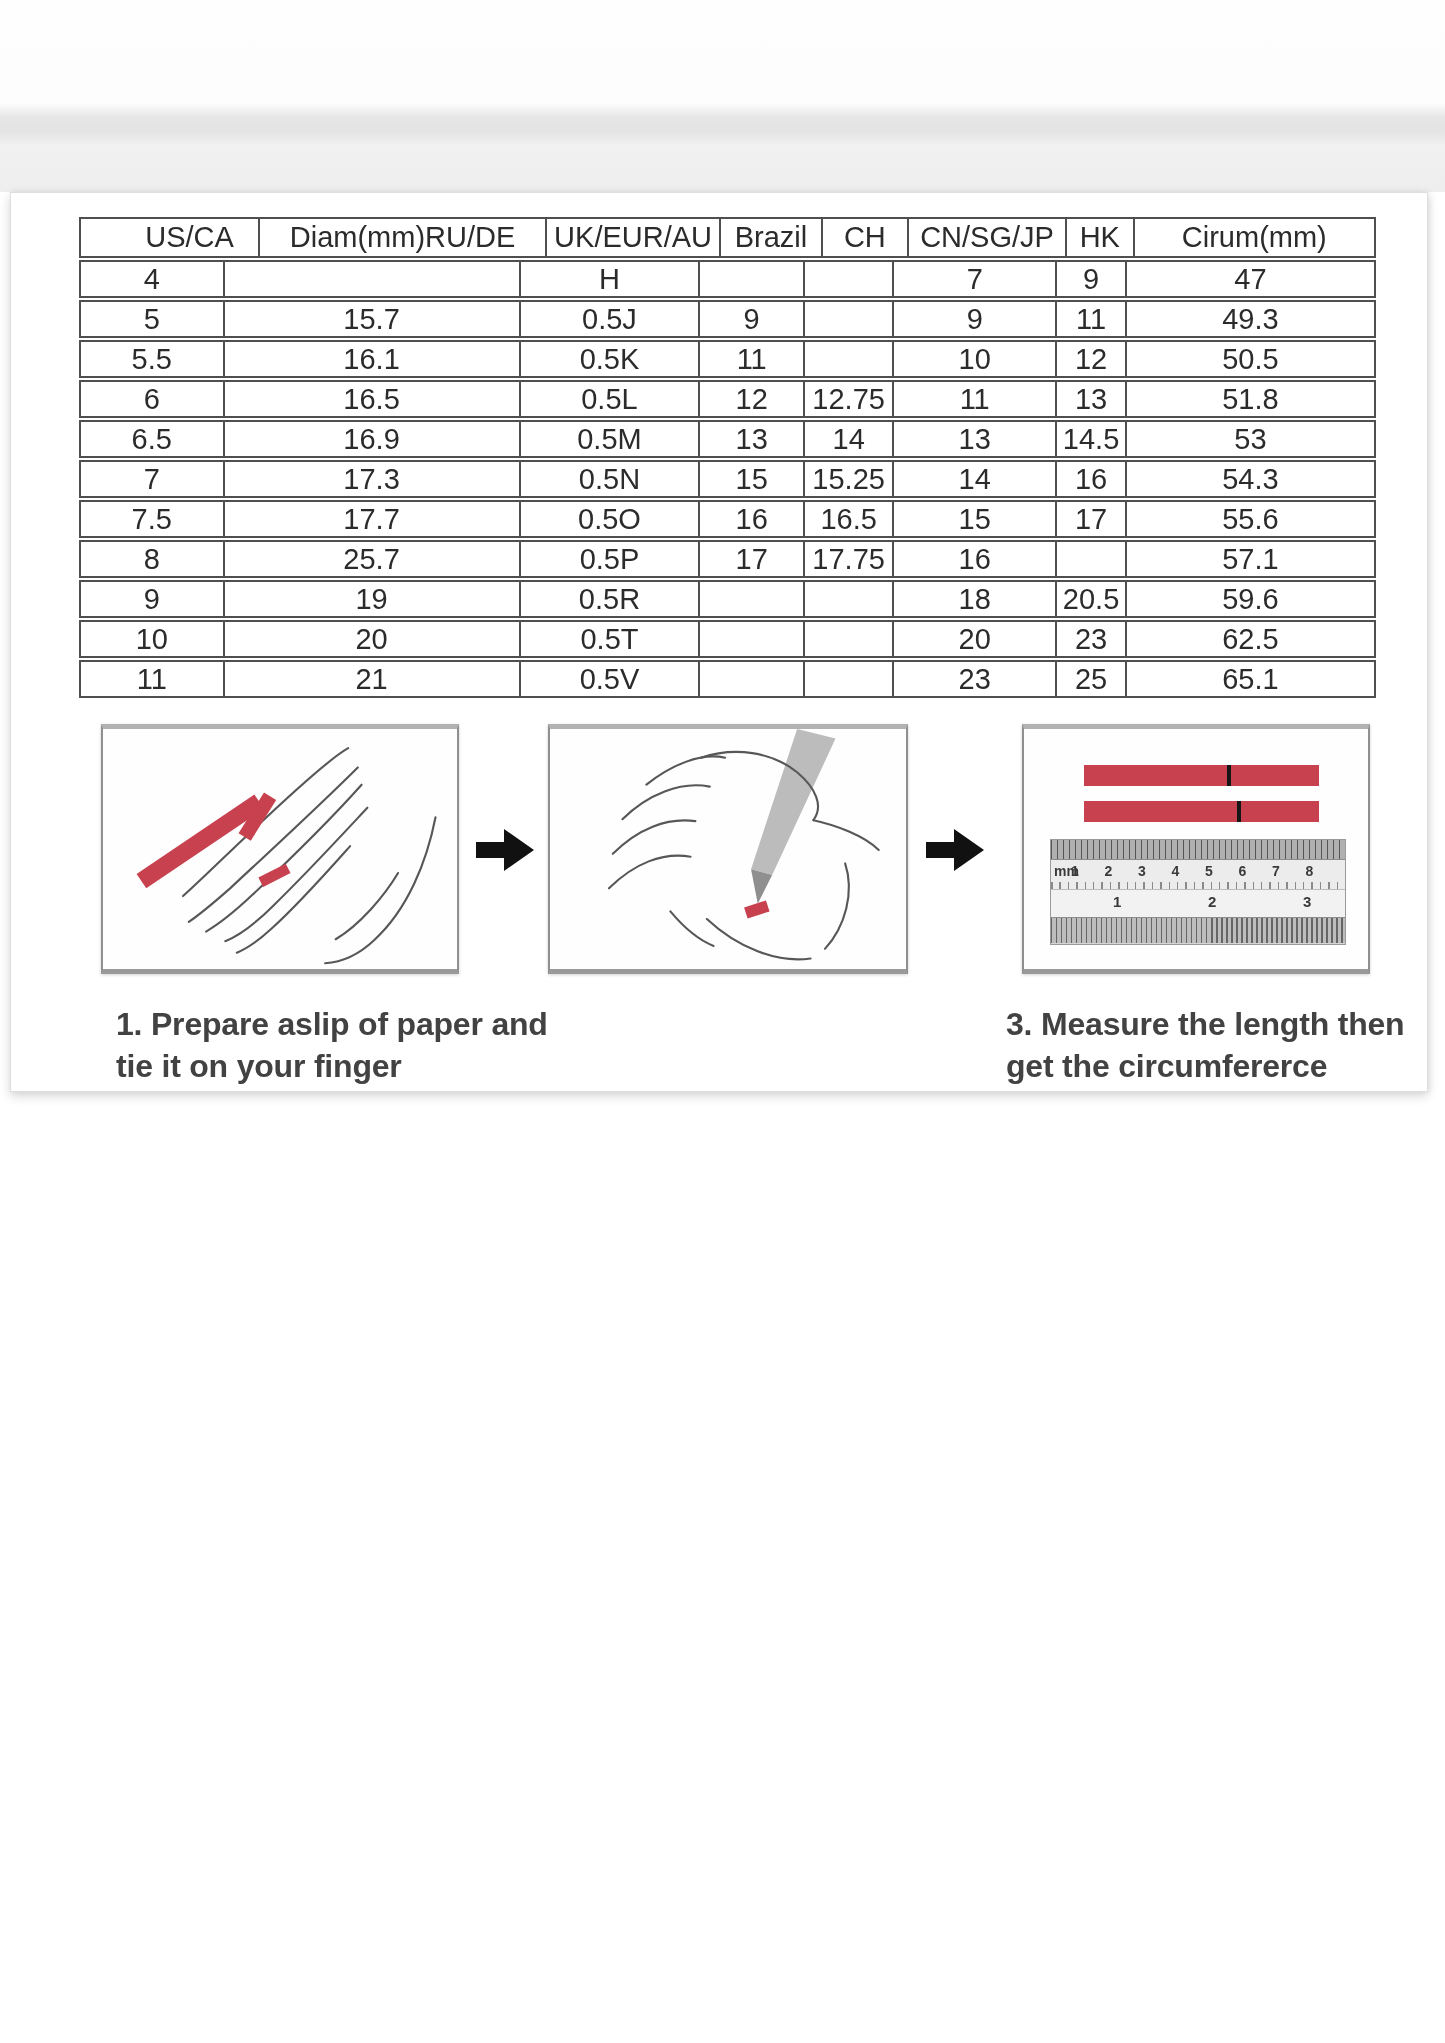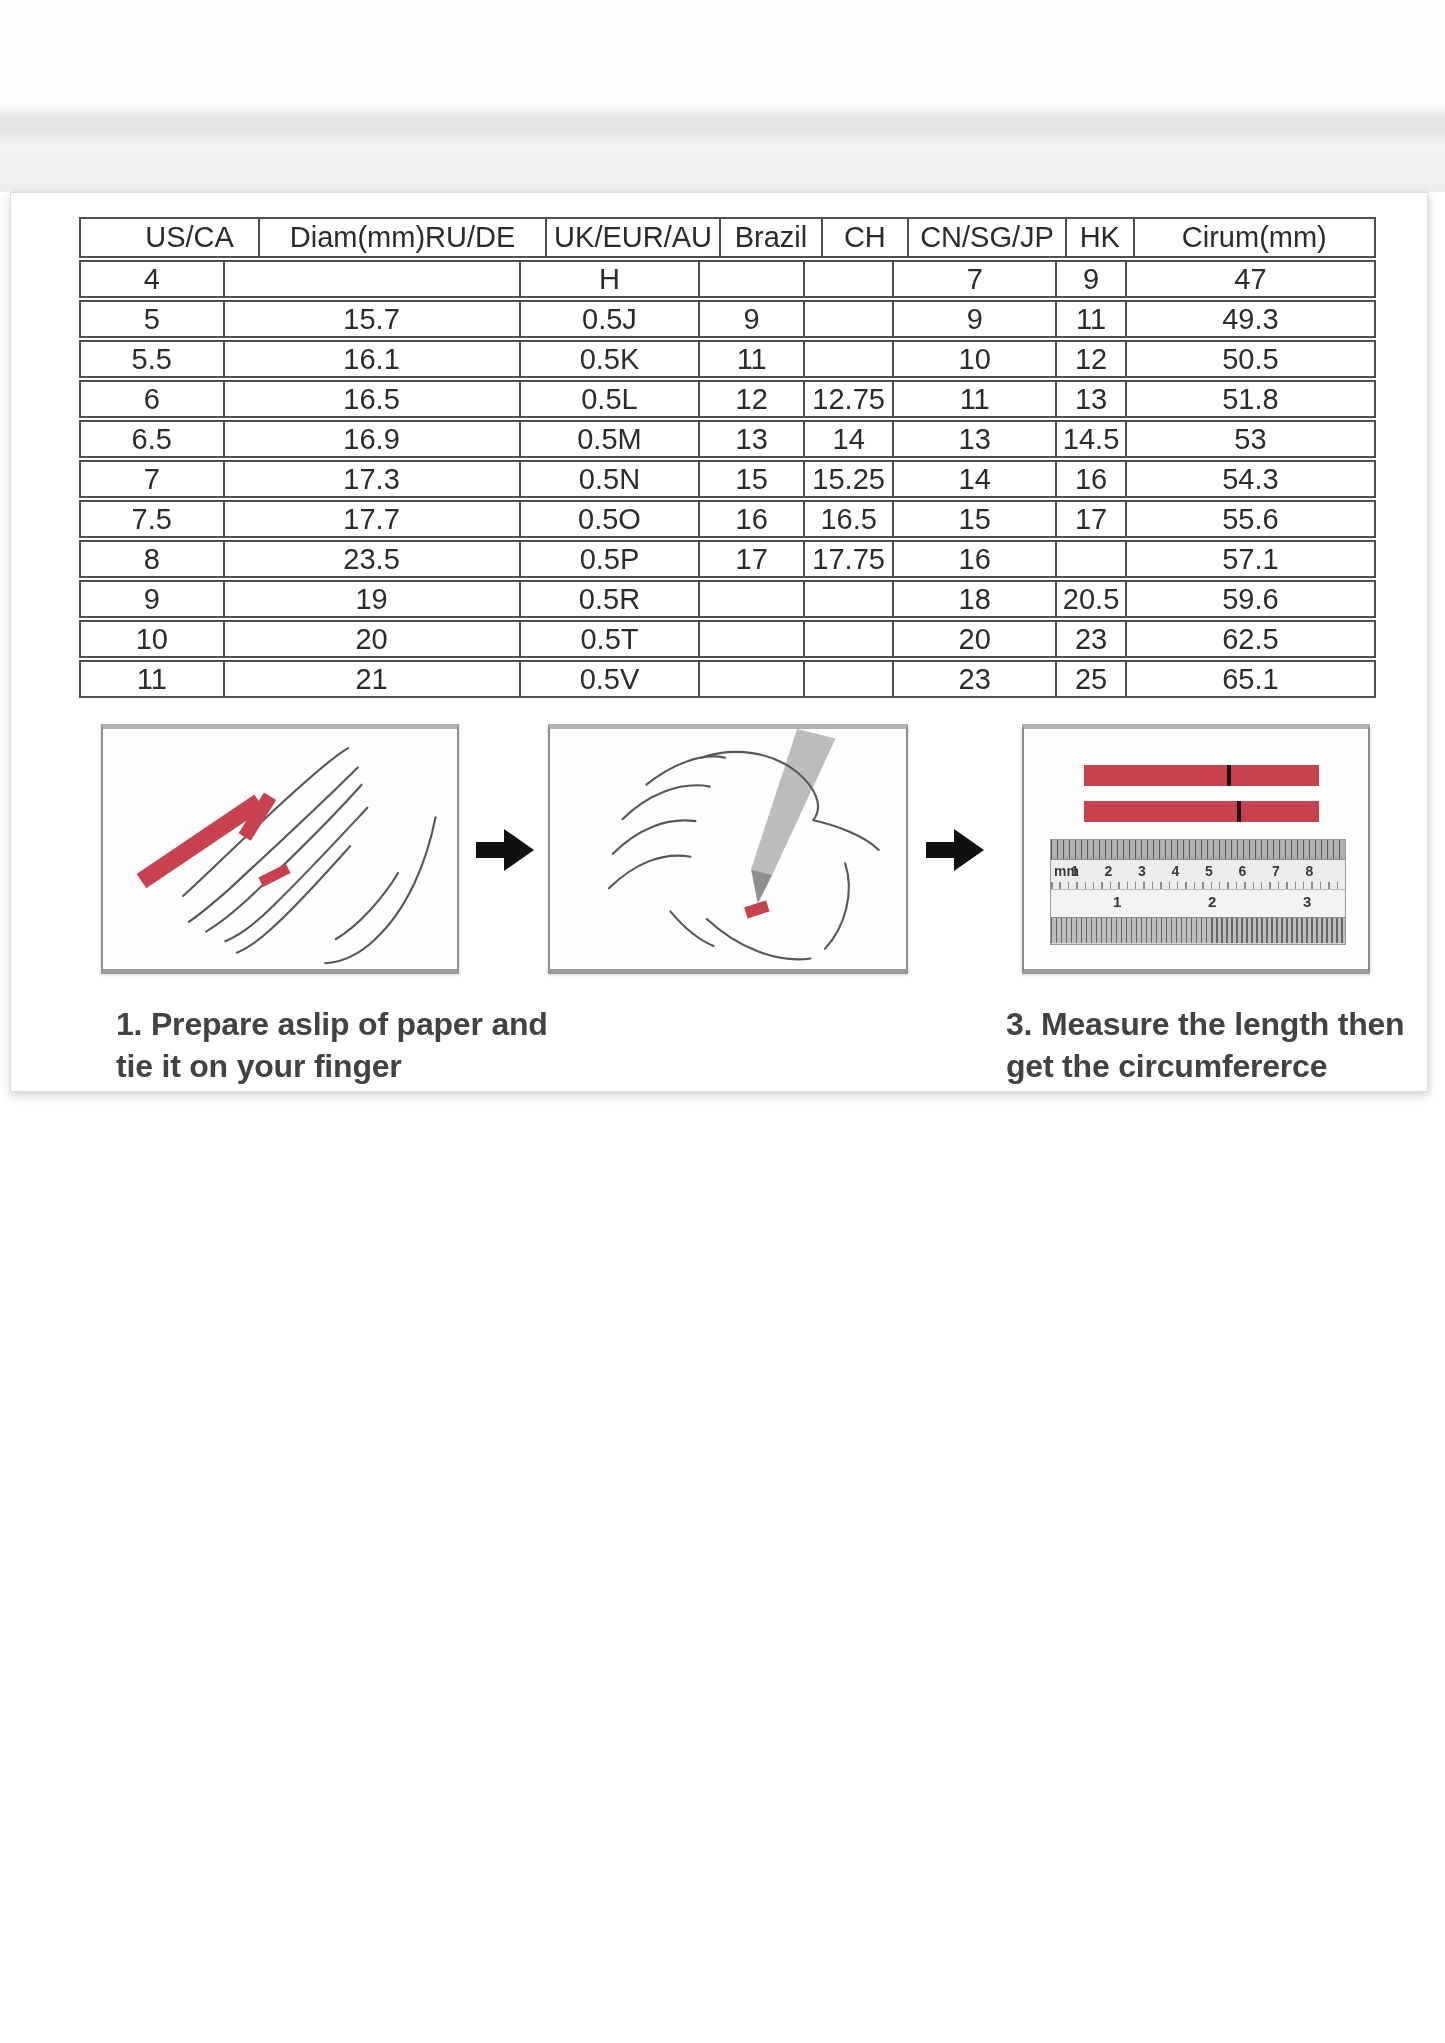--- a/index.html
+++ b/index.html
@@ -141,21 +141,21 @@
         <div class="tcell">17.7</div>
         <div class="tcell">0.5O</div>
         <div class="tcell">16</div>
         <div class="tcell">16.5</div>
         <div class="tcell">15</div>
         <div class="tcell">17</div>
         <div class="tcell">55.6</div>
       </div>
       <div class="trow">
         <div class="tcell">8</div>
-        <div class="tcell">23.5</div>
+        <div class="tcell">25.7</div>
         <div class="tcell">0.5P</div>
         <div class="tcell">17</div>
         <div class="tcell">17.75</div>
         <div class="tcell">16</div>
         <div class="tcell"></div>
         <div class="tcell">57.1</div>
       </div>
       <div class="trow">
         <div class="tcell">9</div>
         <div class="tcell">19</div>

